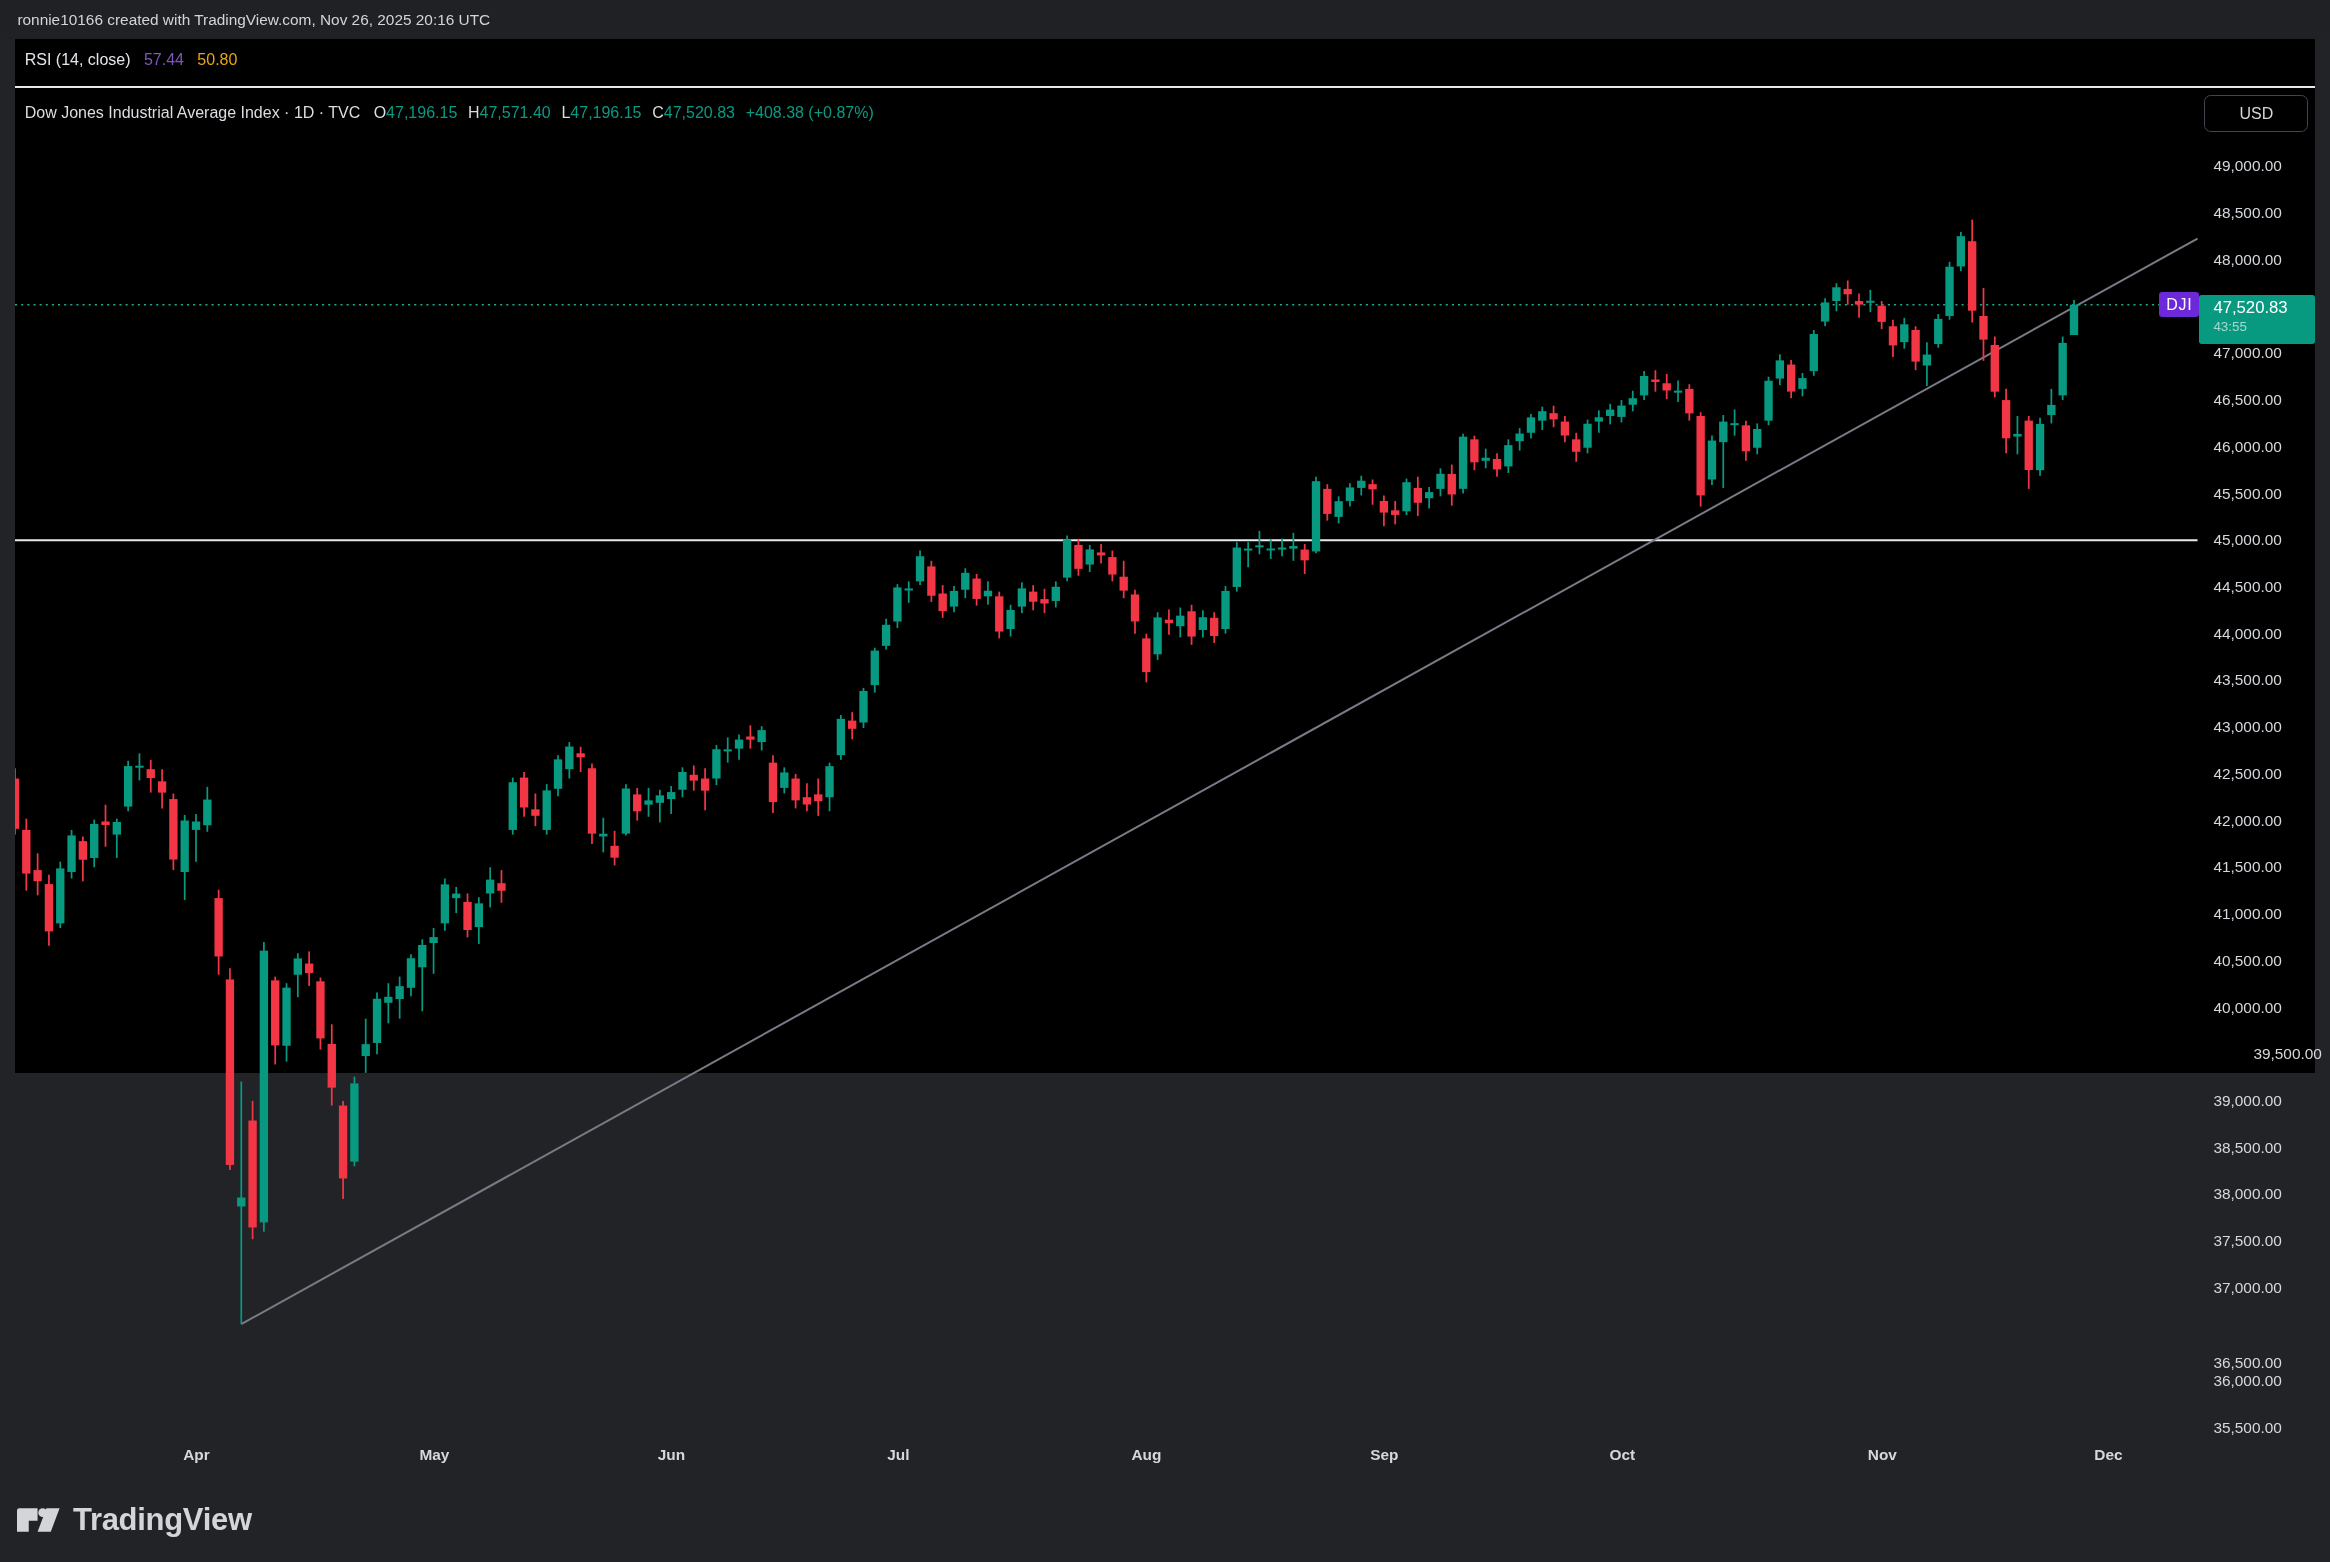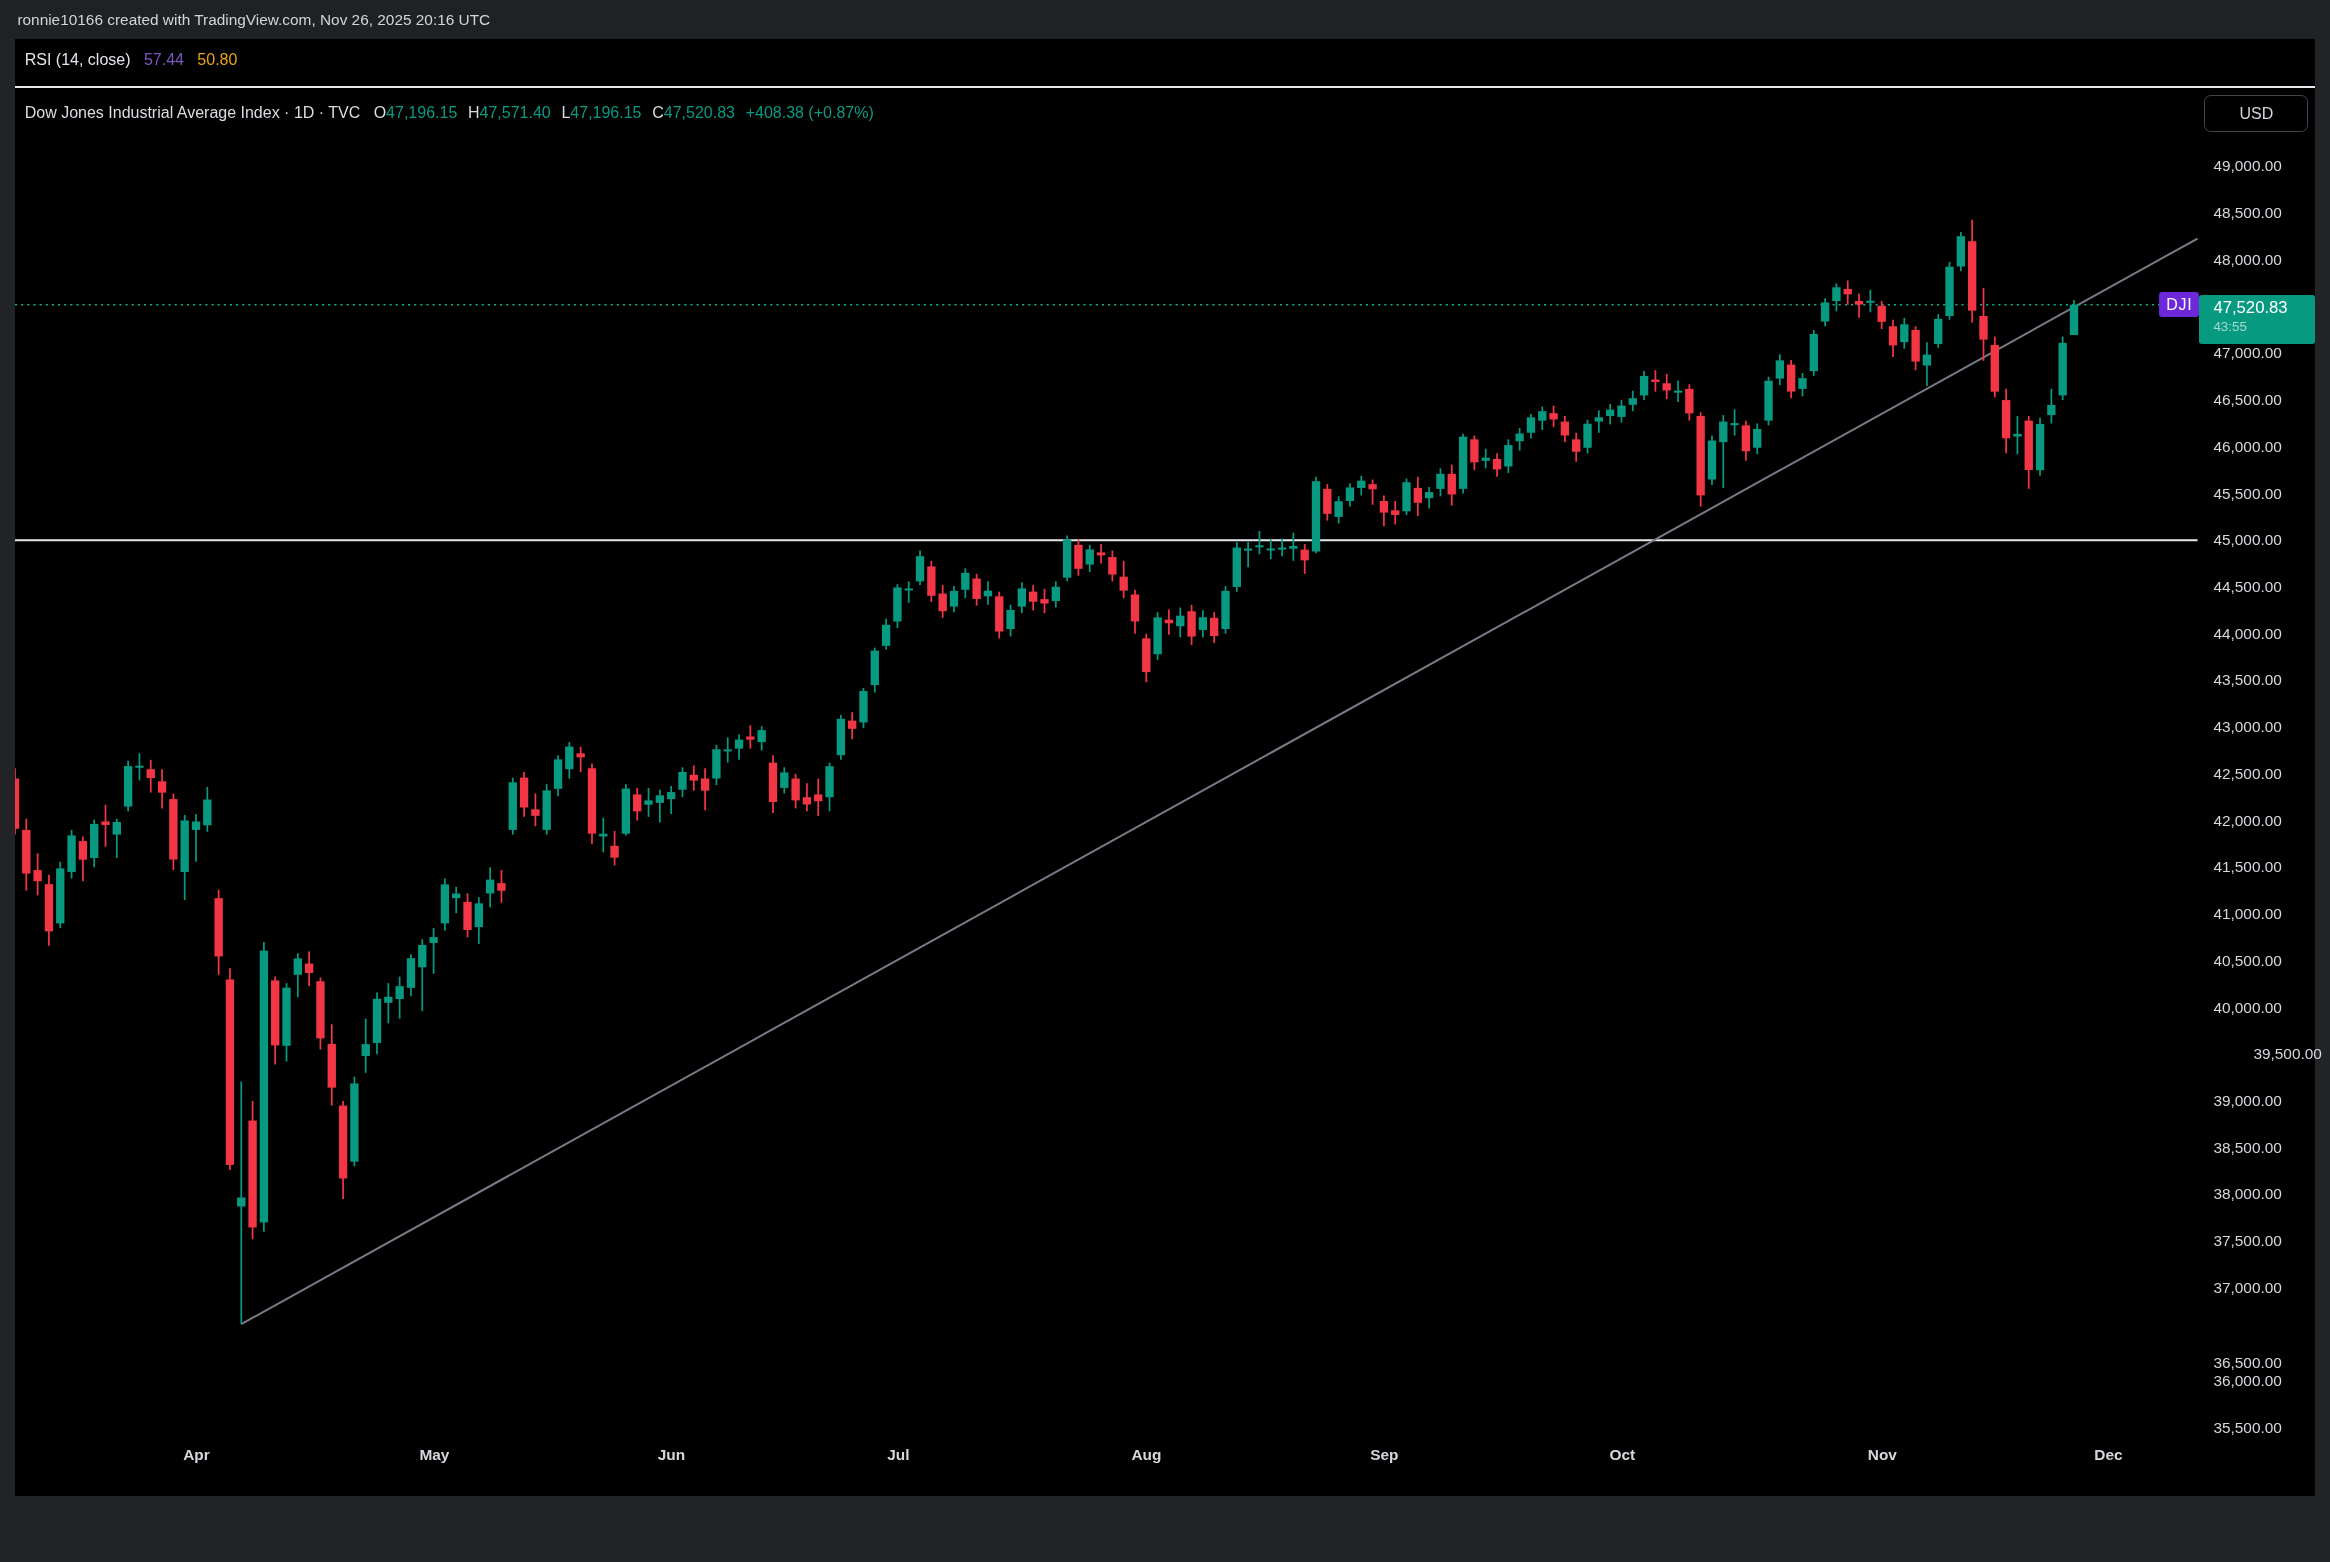--- a/index.html
+++ b/index.html
@@ -2,21 +2,21 @@
 <html style="font-size:10.7px"><head>
 <meta charset="utf-8">
 <style>
   html,body{margin:0;padding:0;background:#141414;}
   .stage{position:relative;width:2330px;height:1563px;background:#222326;overflow:hidden;
          font-family:"Liberation Sans",sans-serif;-webkit-font-smoothing:antialiased;}
   
   .topbar{position:absolute;left:0;top:0;width:2330px;height:39px;background:#202124;
           color:#d2d4da;font-size:15.4px;line-height:39px;padding-left:17.4px;box-sizing:border-box;}
   
-  .pane{position:absolute;left:15.4px;top:39px;width:2300px;height:1457px;background:#000;}
+  .pane{position:absolute;left:15.4px;top:39px;width:2300px;height:1034px;background:#000;}
   .rsi-row{position:absolute;left:9.3px;top:12px;font-size:16px;color:#e3e5ea;white-space:nowrap;}
   .rsi-row .v{margin-left:13.4px;font-weight:400;}
   .divider{position:absolute;left:0;top:47px;width:100%;height:1.7px;background:#e6e8ec;}
   .symbol-row{position:absolute;left:9.3px;top:63px;font-size:16px;color:#dadde2;white-space:nowrap;line-height:21.4px;}
   .symbol-row .sep{display:inline-block;width:13.4px;}
   .symbol-row .pair{margin-right:10.7px;}
   .symbol-row .val{color:#0a9a82;}
   .symbol-row .chg{color:#0a9a82;}
   #plot{position:absolute;left:0;top:0;pointer-events:none;}
   .usd-btn{position:absolute;left:2189px;top:56px;width:104px;height:37px;border:1.3px solid #41454e;
@@ -847,15 +847,27 @@
       <span>DJI</span>
     </div>
 
     <div class="price-box">
       <div class="p">47,520.83</div>
       <div class="cd">43:55</div>
     </div>
 
   </div>
 
+  <div class="footer">
+    <div class="tv-logo">
+      <svg width="47" height="24" viewBox="0 0 64 32">
+        <g fill="#d4d5d8">
+          <path d="M0 3 Q0 0 3 0 H28 V17 H16 V32 H0 Z"></path>
+          <circle cx="35" cy="6" r="6"></circle>
+          <path d="M40 0 H58 L46 32 H28 Z"></path>
+        </g>
+      </svg>
+      <span class="brand">TradingView</span>
+    </div>
+  </div>
 
 </div>
 
 
 </body></html>

